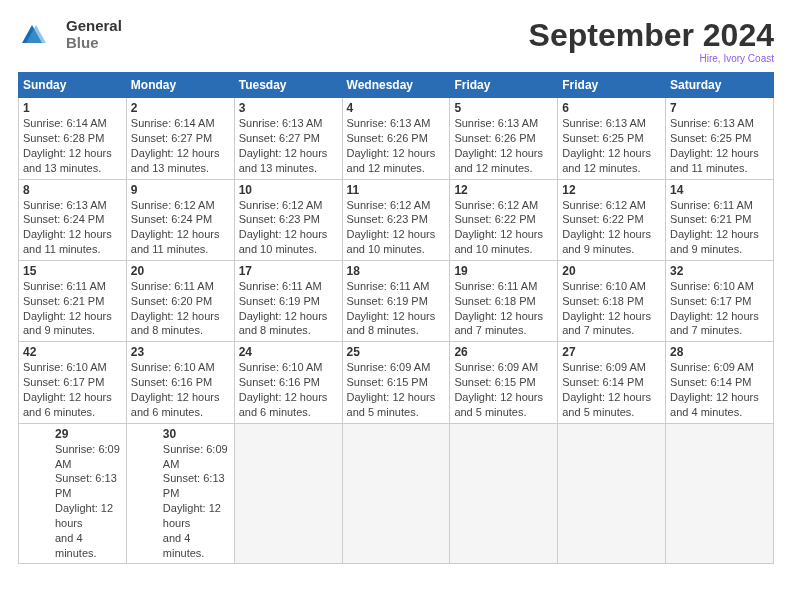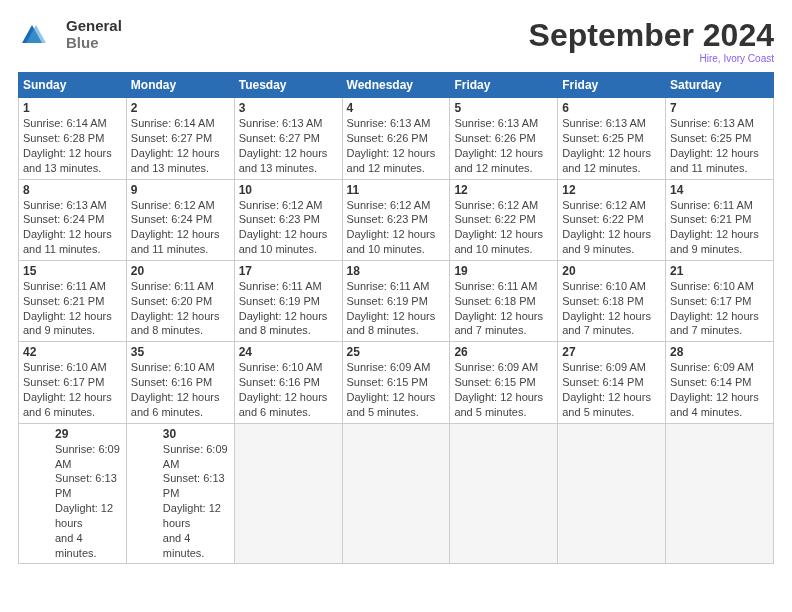--- a/index.html
+++ b/index.html
@@ -273,37 +273,37 @@
 and 7 minutes.</div>
           </td>
           <td>
             <span class="day-num">20</span>
             <div class="day-info" style="white-space: pre-line;">Sunrise: 6:10 AM
 Sunset: 6:18 PM
 Daylight: 12 hours
 and 7 minutes.</div>
           </td>
           <td>
-            <span class="day-num">21</span>
+            <span class="day-num">32</span>
             <div class="day-info" style="white-space: pre-line;">Sunrise: 6:10 AM
 Sunset: 6:17 PM
 Daylight: 12 hours
 and 7 minutes.</div>
           </td>
         </tr>
         <tr>
           <td>
             <span class="day-num">42</span>
             <div class="day-info" style="white-space: pre-line;">Sunrise: 6:10 AM
 Sunset: 6:17 PM
 Daylight: 12 hours
 and 6 minutes.</div>
           </td>
           <td>
-            <span class="day-num">35</span>
+            <span class="day-num">23</span>
             <div class="day-info" style="white-space: pre-line;">Sunrise: 6:10 AM
 Sunset: 6:16 PM
 Daylight: 12 hours
 and 6 minutes.</div>
           </td>
           <td>
             <span class="day-num">24</span>
             <div class="day-info" style="white-space: pre-line;">Sunrise: 6:10 AM
 Sunset: 6:16 PM
 Daylight: 12 hours

